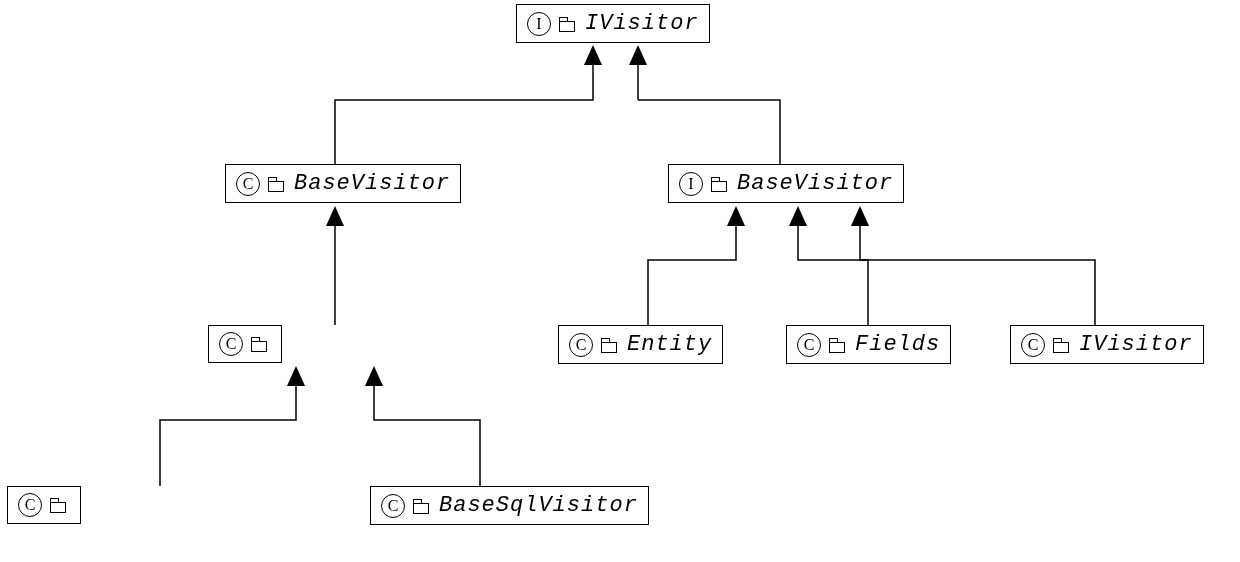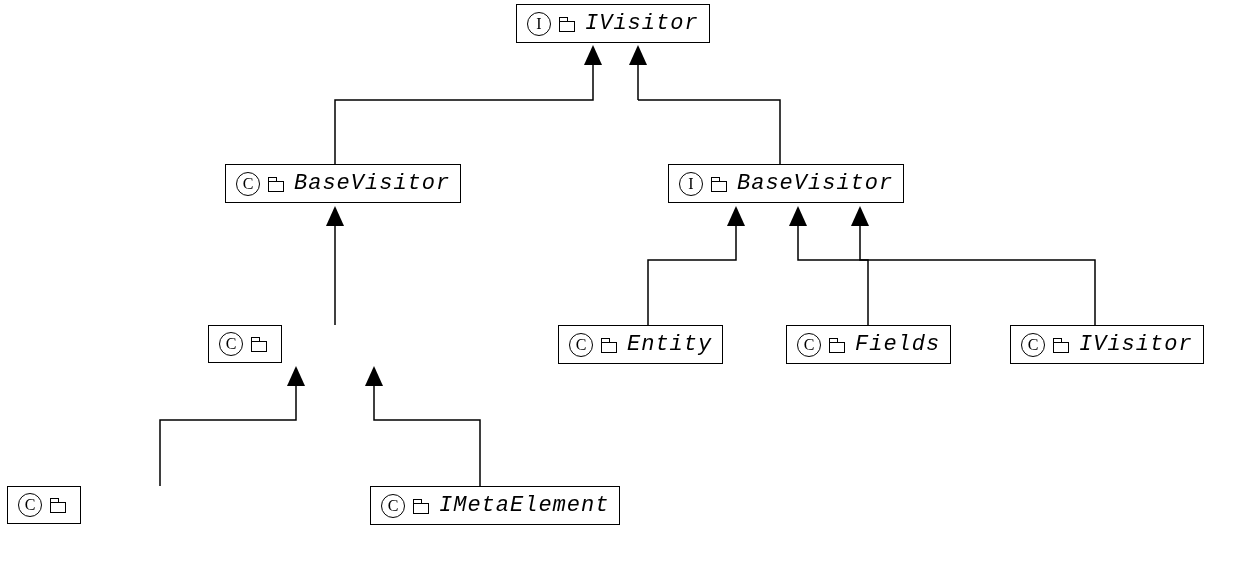--- a/index.html
+++ b/index.html
@@ -114,21 +114,21 @@
 </div>
 
 <div class="node" style="left:7px; top:486px;">
   <span class="stereotype-icon">C</span>
   <span class="package-icon"></span>
 </div>
 
 <div class="node" style="left:370px; top:486px;">
   <span class="stereotype-icon">C</span>
   <span class="package-icon"></span>
-  <span class="node-label">IMetaElement</span>
+  <span class="node-label">BaseSqlVisitor</span>
 </div>
 
 <svg class="connector" width="1240" height="562" style="left:0; top:0;">
   <defs>
     <marker id="triangle" markerWidth="16" markerHeight="14" refX="0" refY="7" orient="auto">
       <path d="M0,0 L16,7 L0,14 Z" fill="#000"></path>
     </marker>
   </defs>
 
   <path d="M 335 164 L 335 100 L 593 100 L 593 64" stroke="#000" stroke-width="1.5" fill="none"></path>

